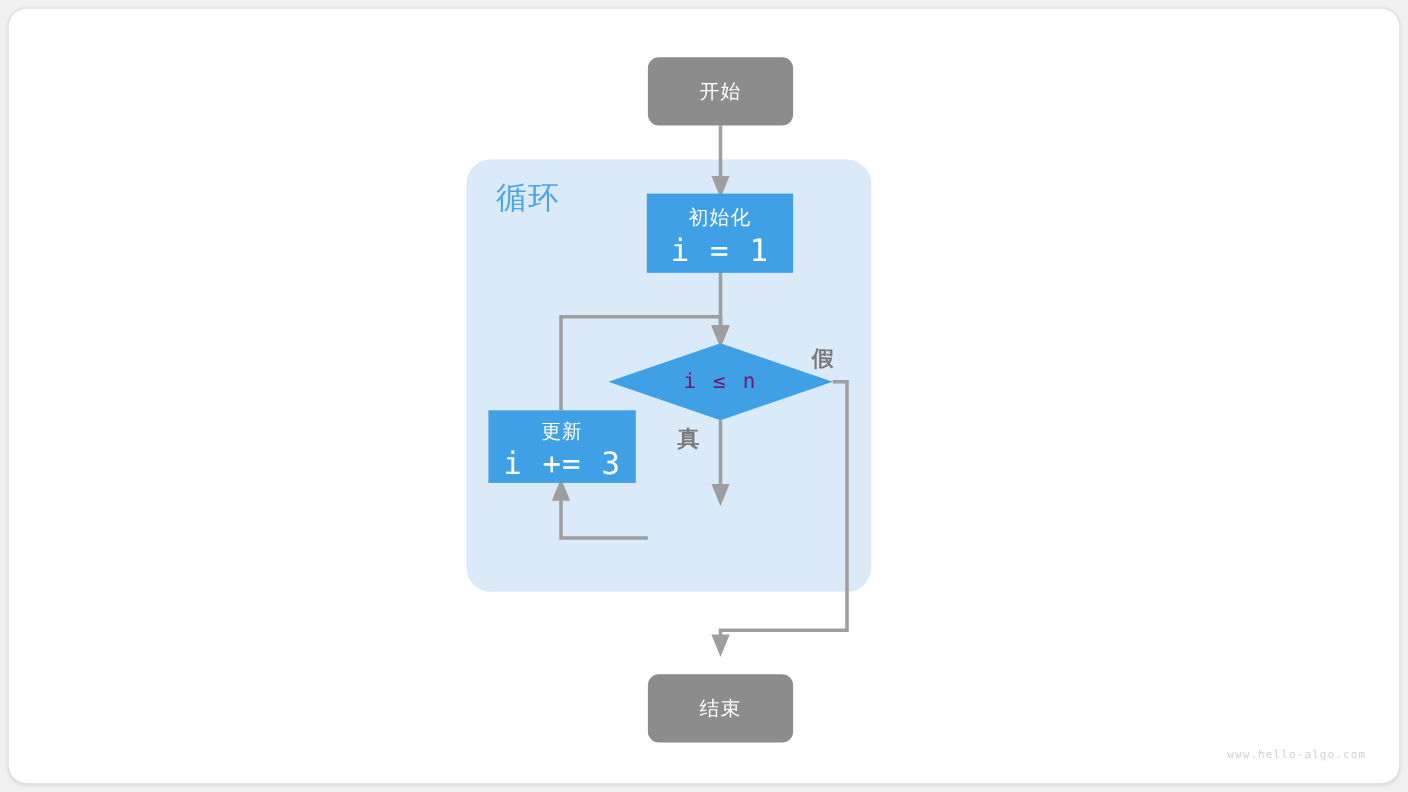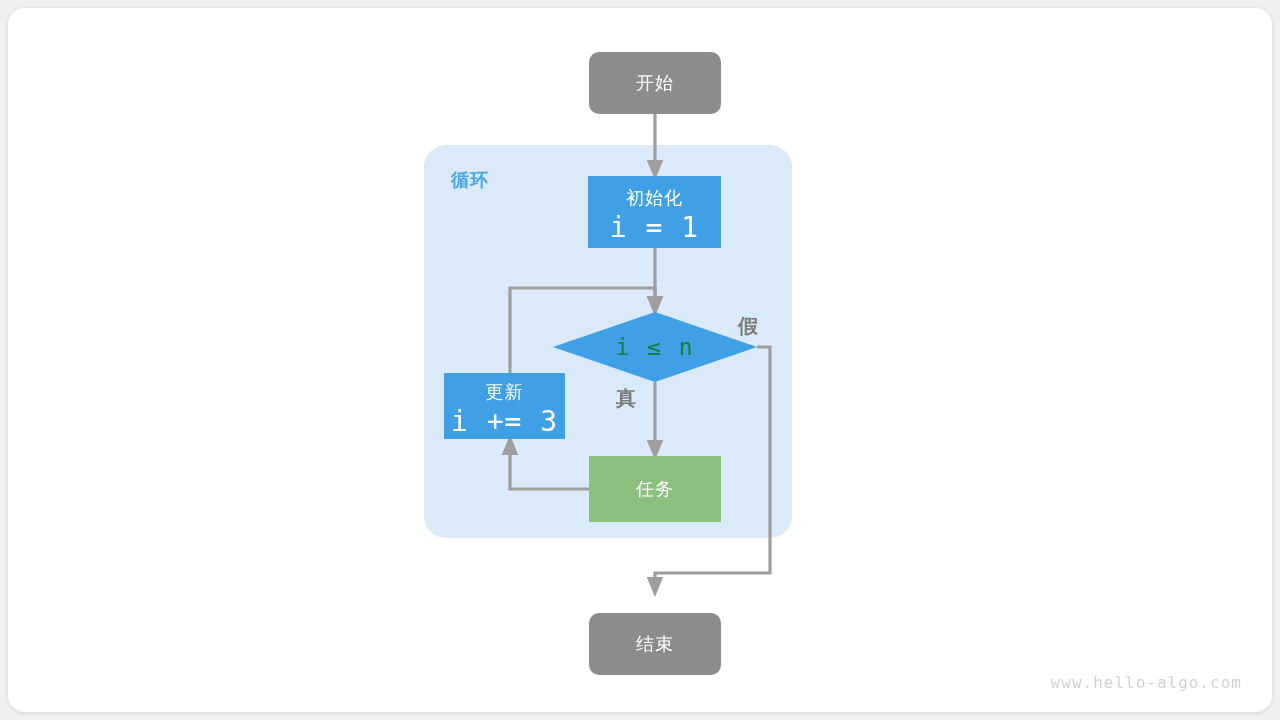--- a/index.html
+++ b/index.html
@@ -43,22 +43,22 @@
     top: 145px;
     width: 368px;
     height: 393px;
     background: #daeaf8;
     border-radius: 22px;
   }
   .loop-label {
     position: absolute;
     left: 451px;
     top: 166px;
-    font-size: 18px;
-    font-weight: bold;
+    font-size: 28px;
+    font-weight: normal;
     color: #4ba3e8;
     letter-spacing: 1px;
     line-height: 28px;
   }
   
   .node {
     position: absolute;
     display: flex;
     flex-direction: column;
     align-items: center;
@@ -92,59 +92,59 @@
   #node-start {
     left: 589px; top: 52px; width: 132px; height: 62px;
   }
   #node-end {
     left: 589px; top: 593px; width: 132px; height: 62px; margin-top: 20px;
   }
   #node-init {
     left: 588px; top: 176px; width: 133px; height: 72px;
   }
   #node-update {
-    left: 444px; top: 373px; width: 121px; height: 66px;
+    left: 444px; top: 373px; width: 134px; height: 66px;
   }
   #node-task {
     left: 589px; top: 456px; width: 132px; height: 66px;
   }
   
   #node-cond {
     left: 553px; top: 312px; width: 204px; height: 70px;
   }
   #node-cond .diamond-shape {
     position: absolute;
     left: 0; top: 0;
     width: 100%; height: 100%;
   }
   #node-cond .diamond-text {
     position: relative;
     z-index: 2;
     font-family: "DejaVu Sans Mono", monospace;
-    font-size: 23px;
-    color: #15803d;
+    font-size: 19px;
+    color: #701a75;
     letter-spacing: 2px;
   }
   
   .edge-label {
     position: absolute;
     font-size: 20px;
     font-weight: bold;
     color: #7a7a7a;
     letter-spacing: 1px;
   }
   #label-true  { left: 616px; top: 385px; }
   #label-false { left: 738px; top: 313px; }
   
   #watermark {
     position: absolute;
     right: 38px;
     bottom: 28px;
     font-family: "DejaVu Sans Mono", monospace;
-    font-size: 16px;
+    font-size: 10px;
     color: #d2d2d2;
     letter-spacing: 1px;
   }
 </style>
 </head>
 <body>
 
 <div id="canvas">
   <div id="frame"></div>
 
@@ -187,23 +187,20 @@
       <polygon points="102,0 204,35 102,70 0,35" fill="#3fa0e6"></polygon>
     </svg>
     <div class="diamond-text">i ≤ n</div>
   </div>
 
   <div class="node process-blue" id="node-update">
     <div class="ln-cn">更新</div>
     <div class="ln-mono">i += 3</div>
   </div>
 
-  <div class="node process-green" id="node-task">
-    <div class="ln-cn">任务</div>
-  </div>
 
   <div class="node terminal" id="node-end">
     <div class="ln-cn">结束</div>
   </div>
 
   <div class="edge-label" id="label-true">真</div>
   <div class="edge-label" id="label-false">假</div>
 
   <div id="watermark">www.hello-algo.com</div>
 </div>

